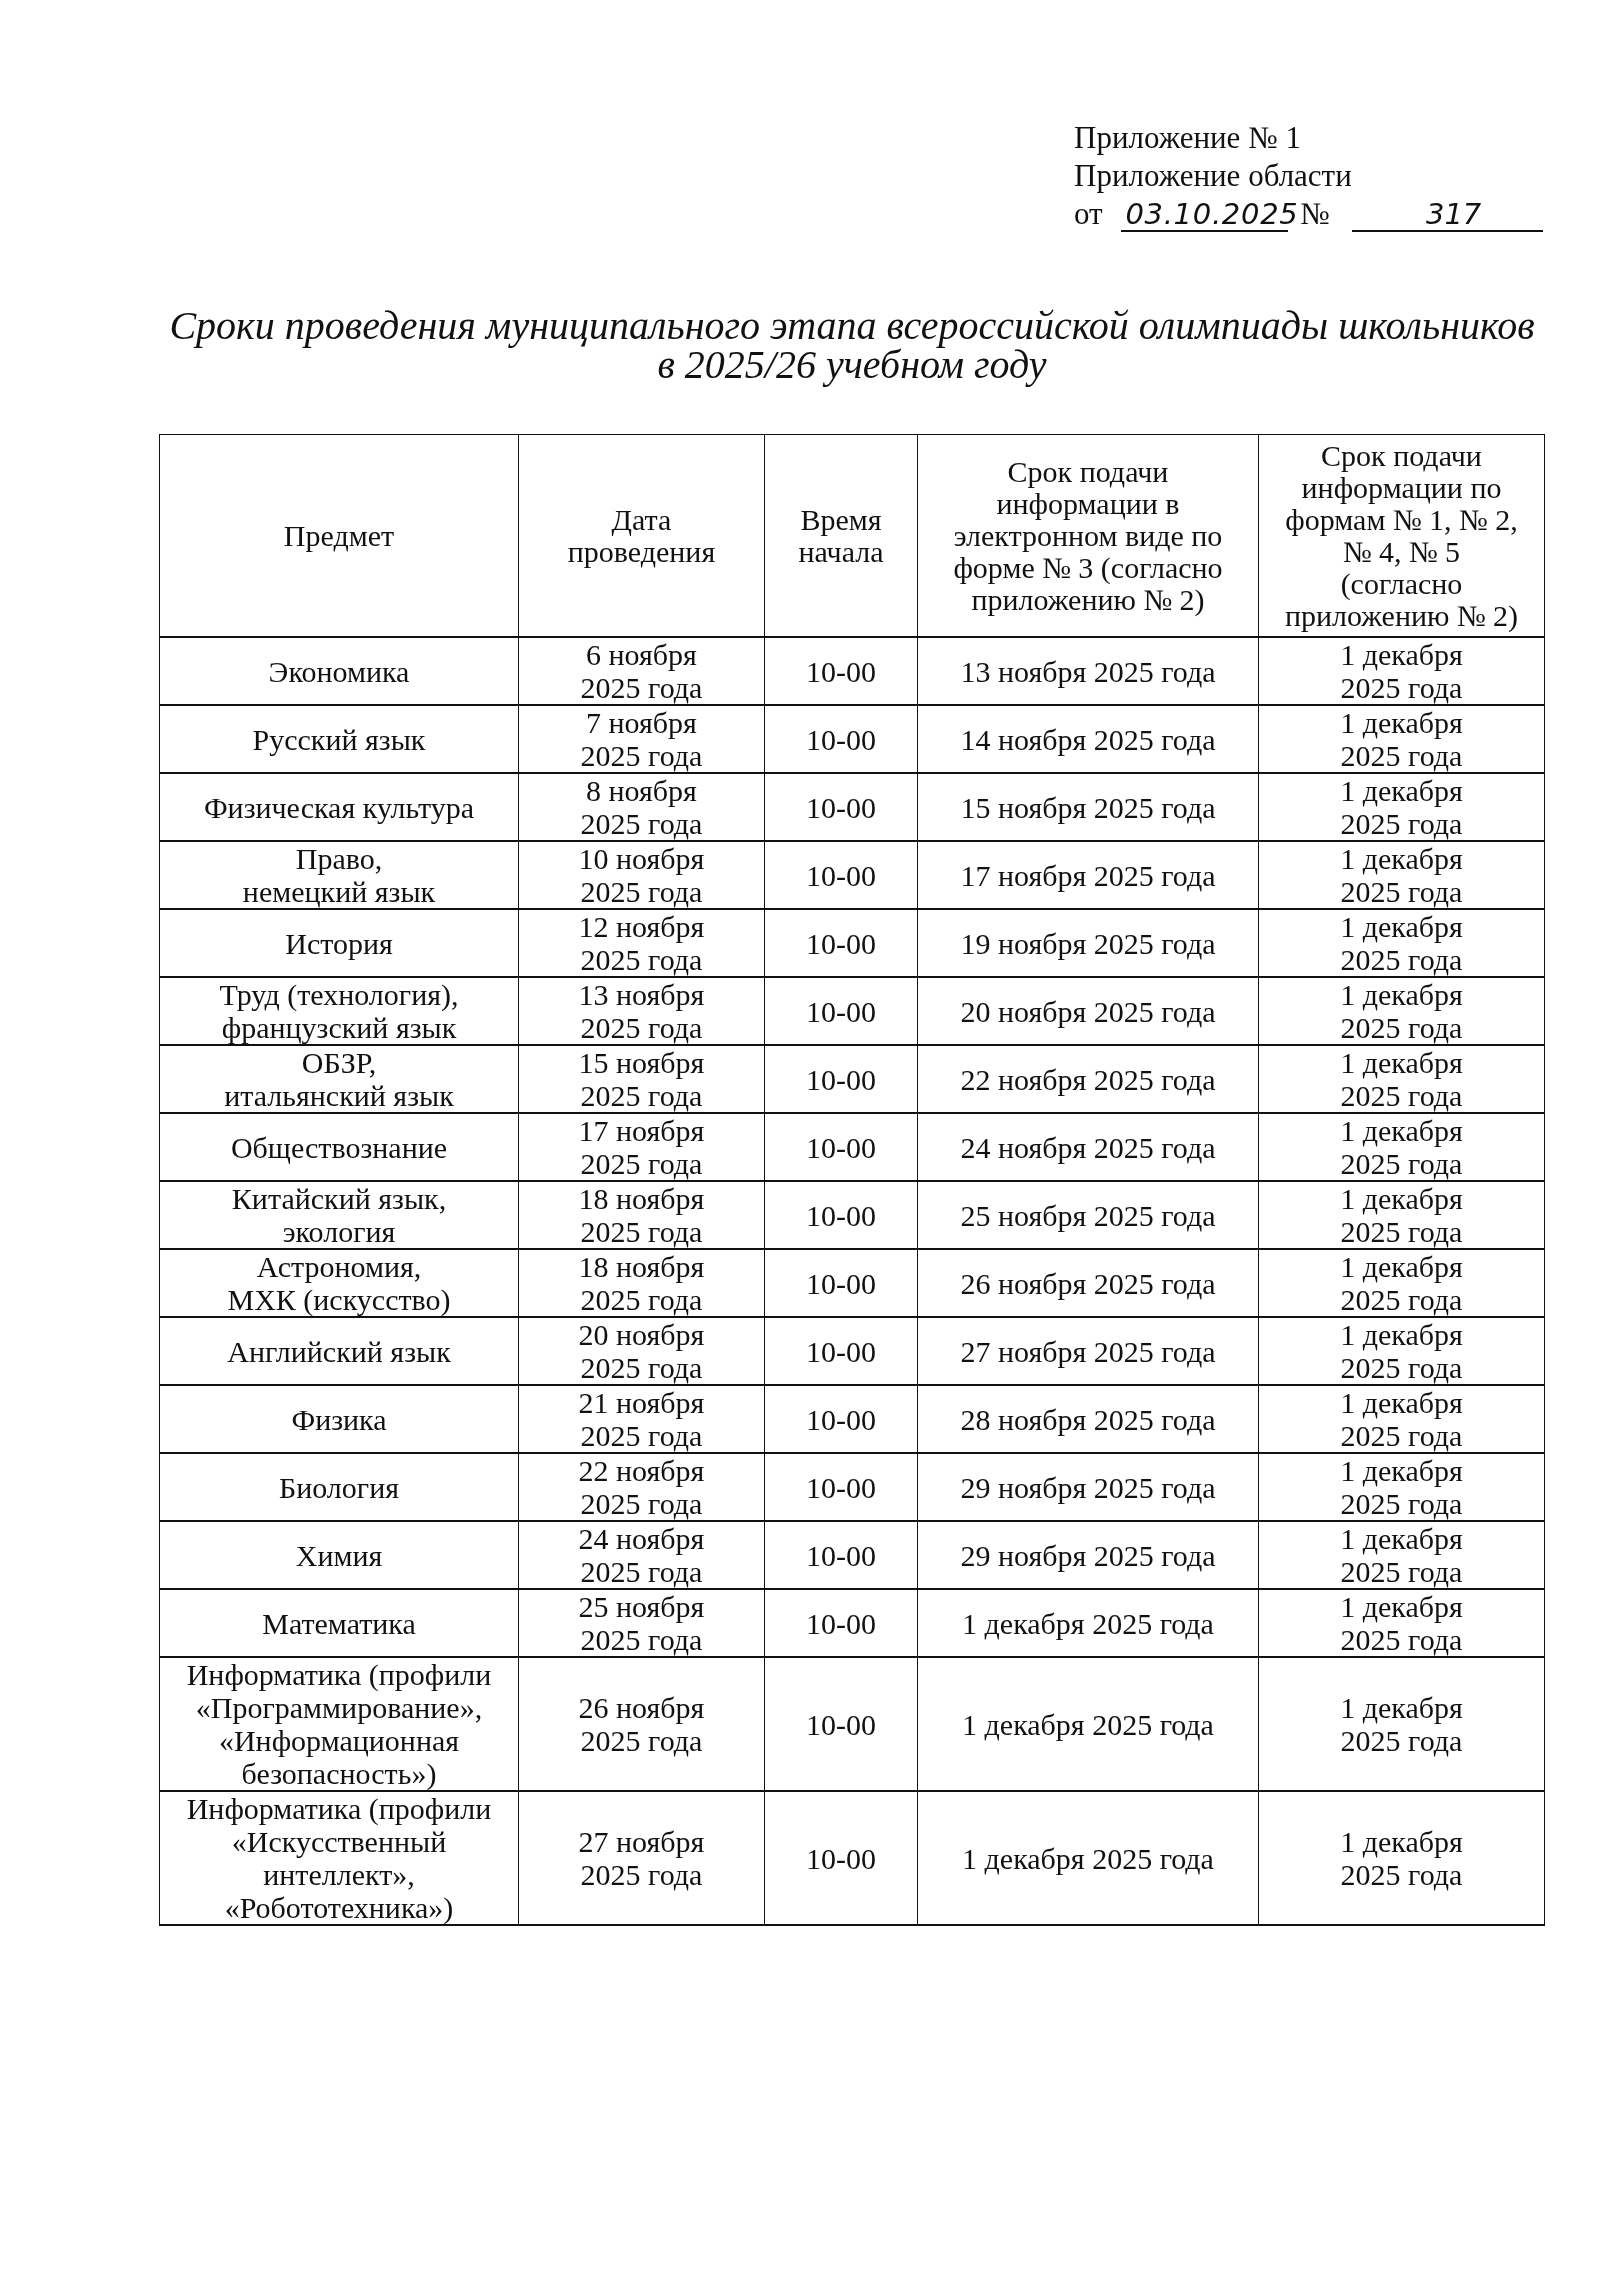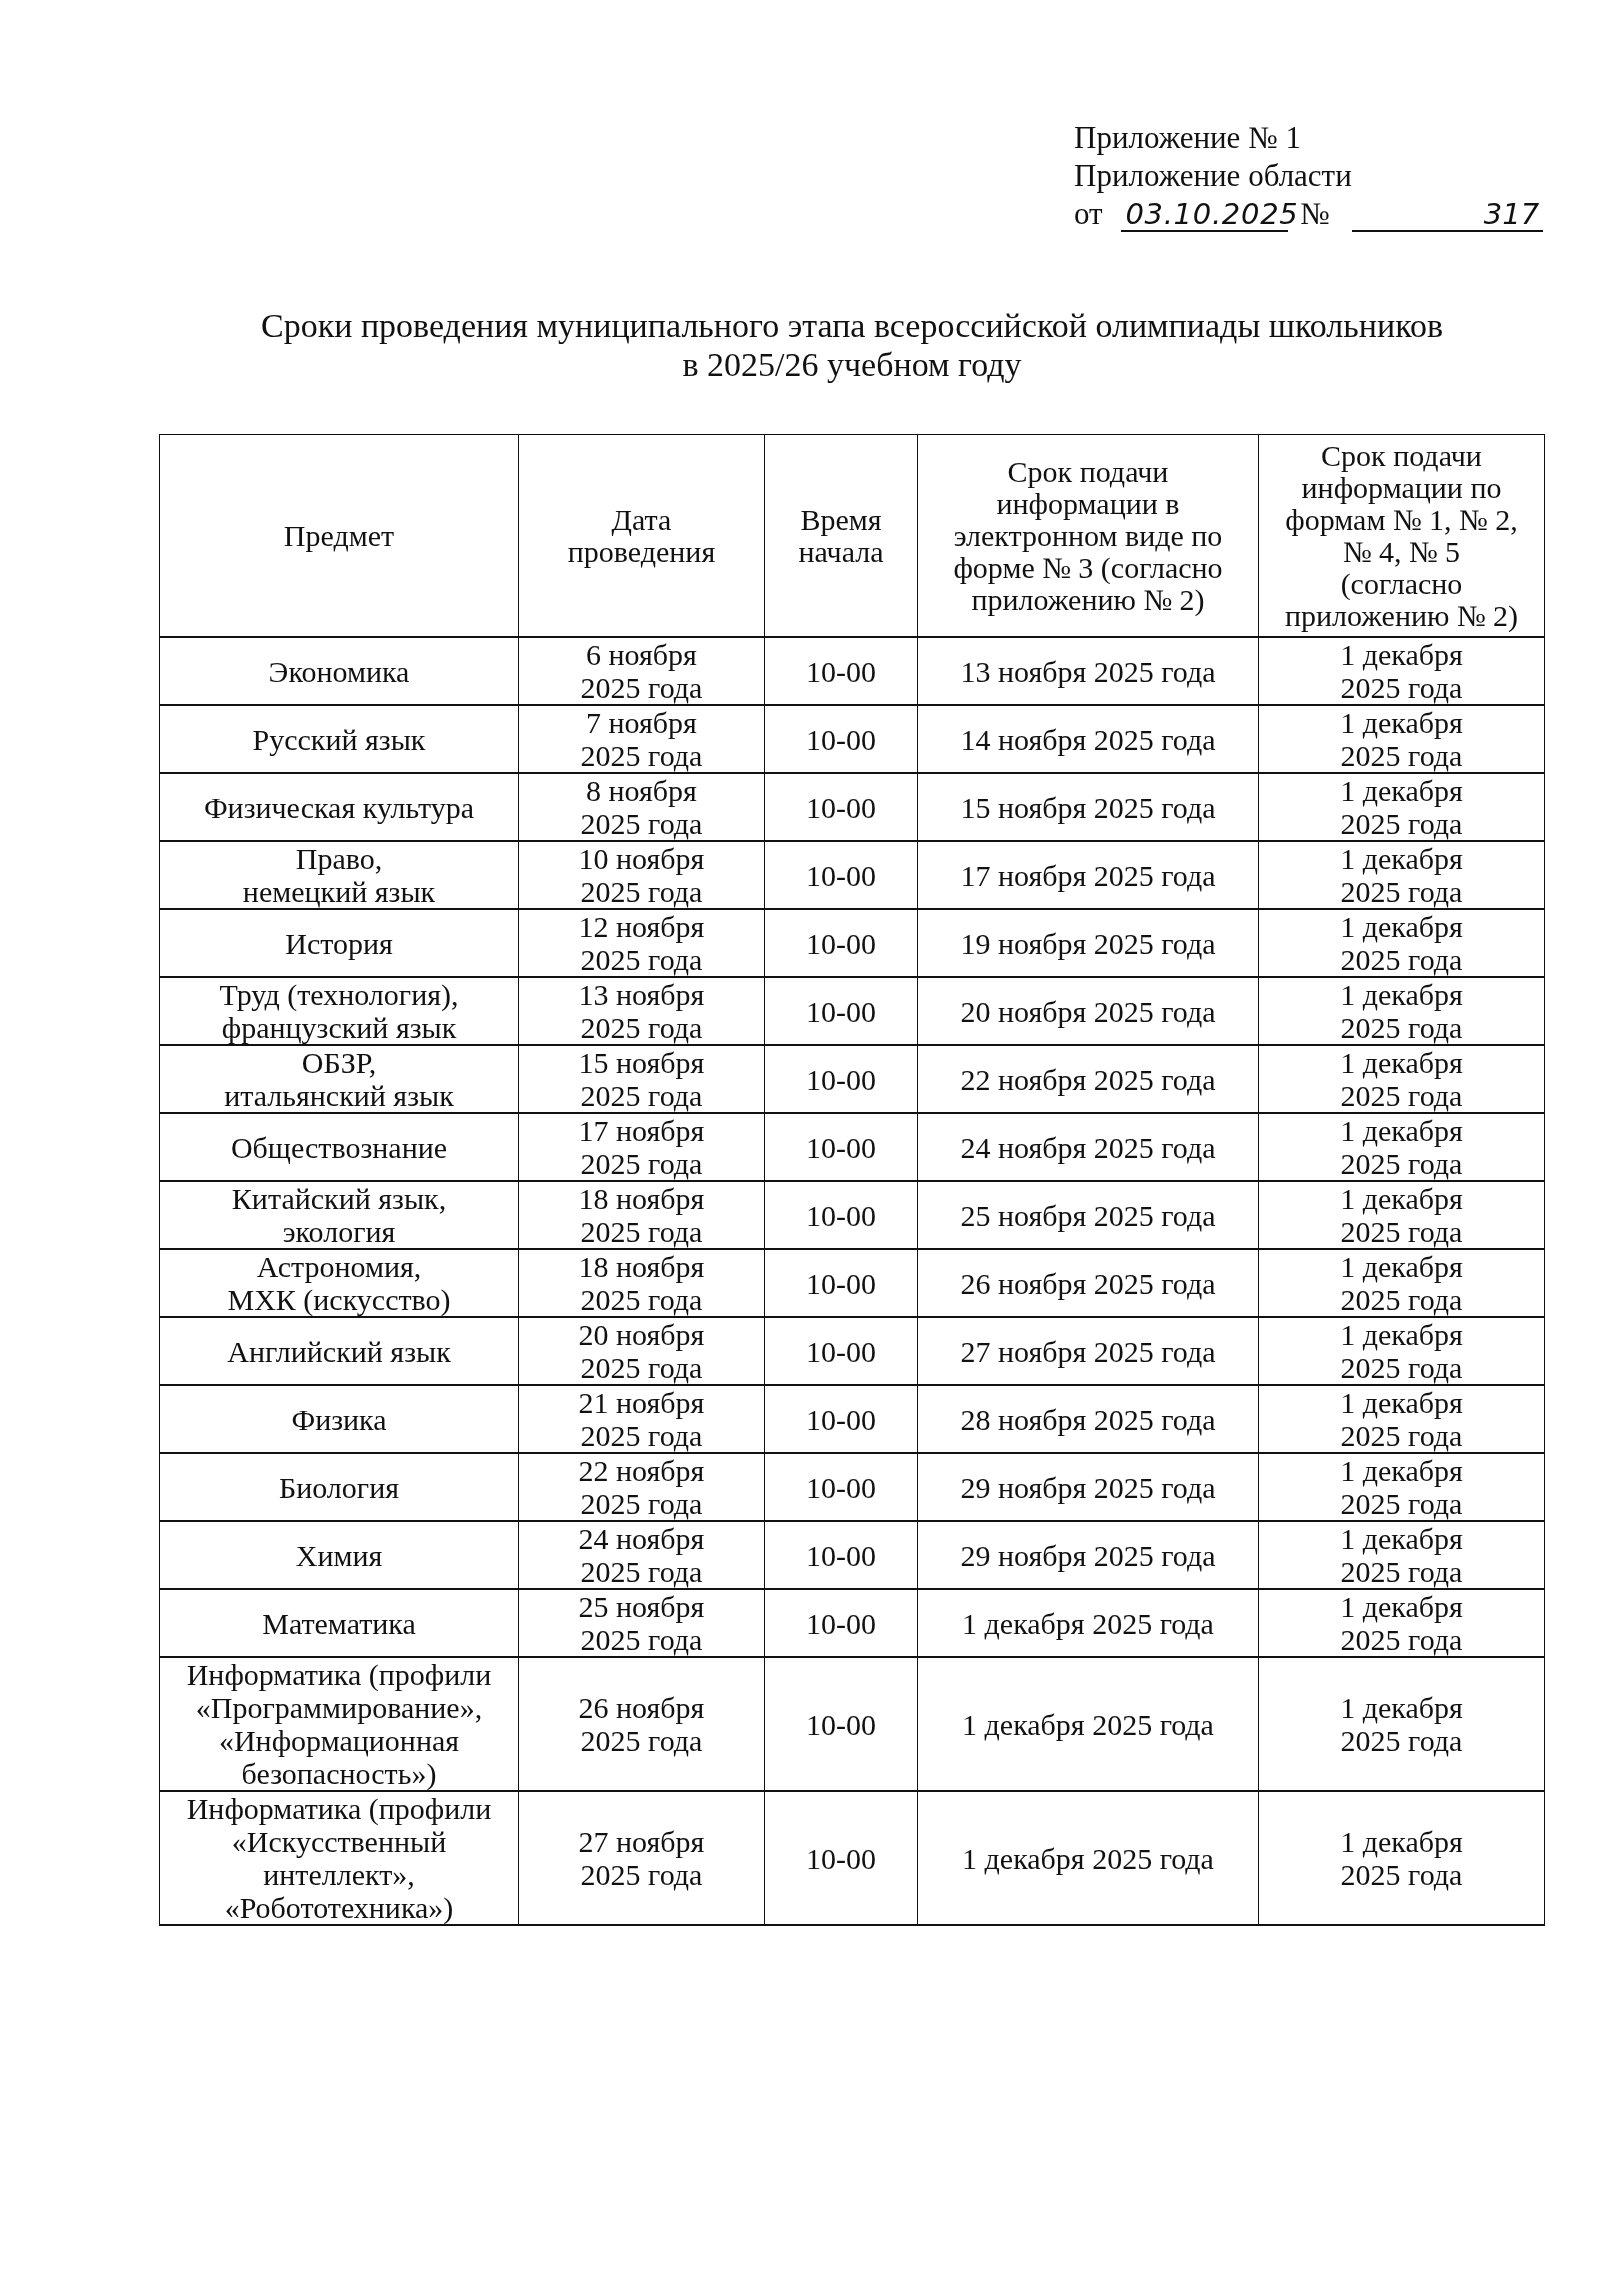--- a/index.html
+++ b/index.html
@@ -12,26 +12,26 @@
     font-size: 31px; line-height: 38px;
   }
   .appendix .line { display: block; white-space: nowrap; }
   .sig-row { display: flex; align-items: flex-end; white-space: nowrap; }
   .handwritten {
     font-family: "DejaVu Sans", sans-serif; font-style: italic;
     font-size: 29px; display: inline-block; text-align: center;
     border-bottom: 2px solid #111; line-height: 31px; padding: 0 4px;
   }
   .hw-date { width: 159px; margin-left: 11px; letter-spacing: 0.7px; }
-  .hw-no { width: 171px; margin-left: 14.7px; text-align: right; padding-left: 16px; }
+  .hw-no { width: 171px; margin-left: 14.7px; text-align: center; padding-left: 16px; }
   .no-sign { margin-left: 4px; }
 
   .title {
     position: absolute; left: 134px; width: 1436px; top: 306px;
-    text-align: center; font-size: 34px; line-height: 39px;
+    text-align: center; font-size: 40px; line-height: 39px; font-style: italic;
   }
   .title .line { display: block; }
 
   table.schedule {
     position: absolute; left: 159px; top: 434px;
     width: 1384px; border-collapse: collapse; table-layout: fixed;
     font-size: 30px; line-height: 33px;
   }
   table.schedule th, table.schedule td {
     border: 1.3px solid #111; text-align: center; vertical-align: middle;

